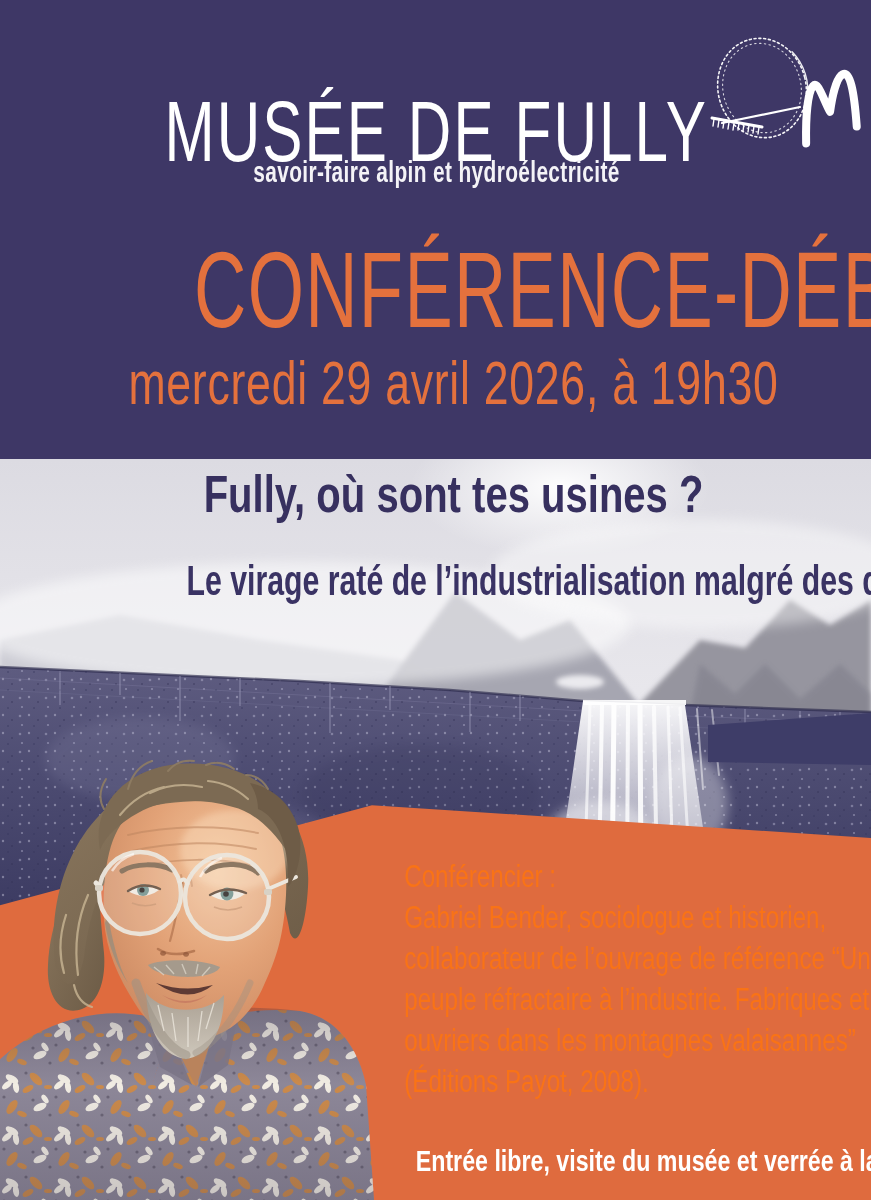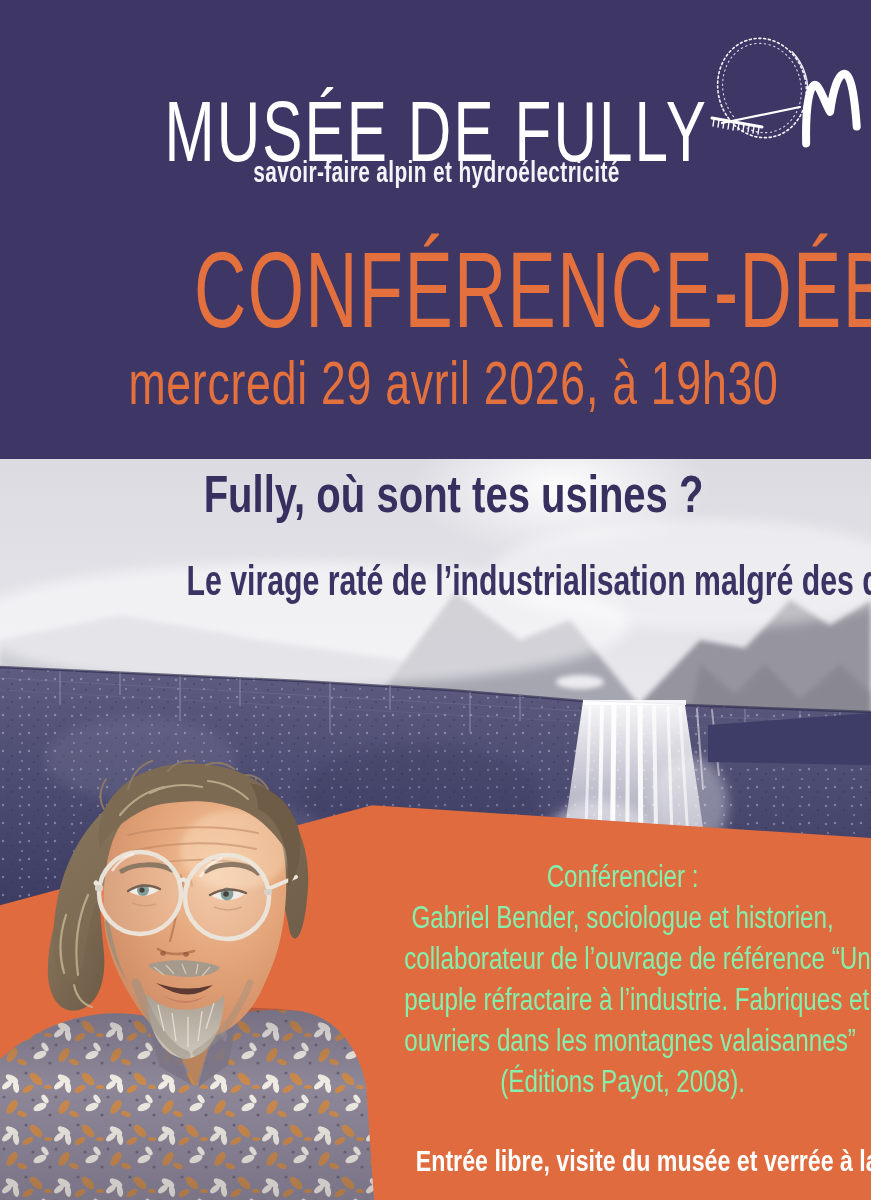--- a/index.html
+++ b/index.html
@@ -49,21 +49,21 @@
   }
   
   .orange-block{
     top:790px;left:0;width:871px;height:410px;background:#DF6B3E;
     clip-path:polygon(0 28.1%, 42.7% 3.7%, 100% 11.7%, 100% 100%, 0 100%);
   }
   
   .portrait{top:755px;left:0;}
   
   .speaker-block{
-    top:856px;right:66px;width:560px;text-align:center;color:#86efac;
+    top:856px;right:66px;width:560px;text-align:left;color:#f97316;
   }
   .speaker-block .sline{
     display:block;white-space:nowrap;font-size:31px;font-weight:400;
     line-height:41px;transform:scaleX(0.78);transform-origin:100% 50%;
   }
   .footer-note{top:1144px;right:66px;width:560px;text-align:right;}
   .footer-note>span{
     display:inline-block;white-space:nowrap;font-size:29px;font-weight:600;
     color:#FFFFFF;transform:scaleX(0.80);transform-origin:100% 50%;line-height:1.2;
   }

